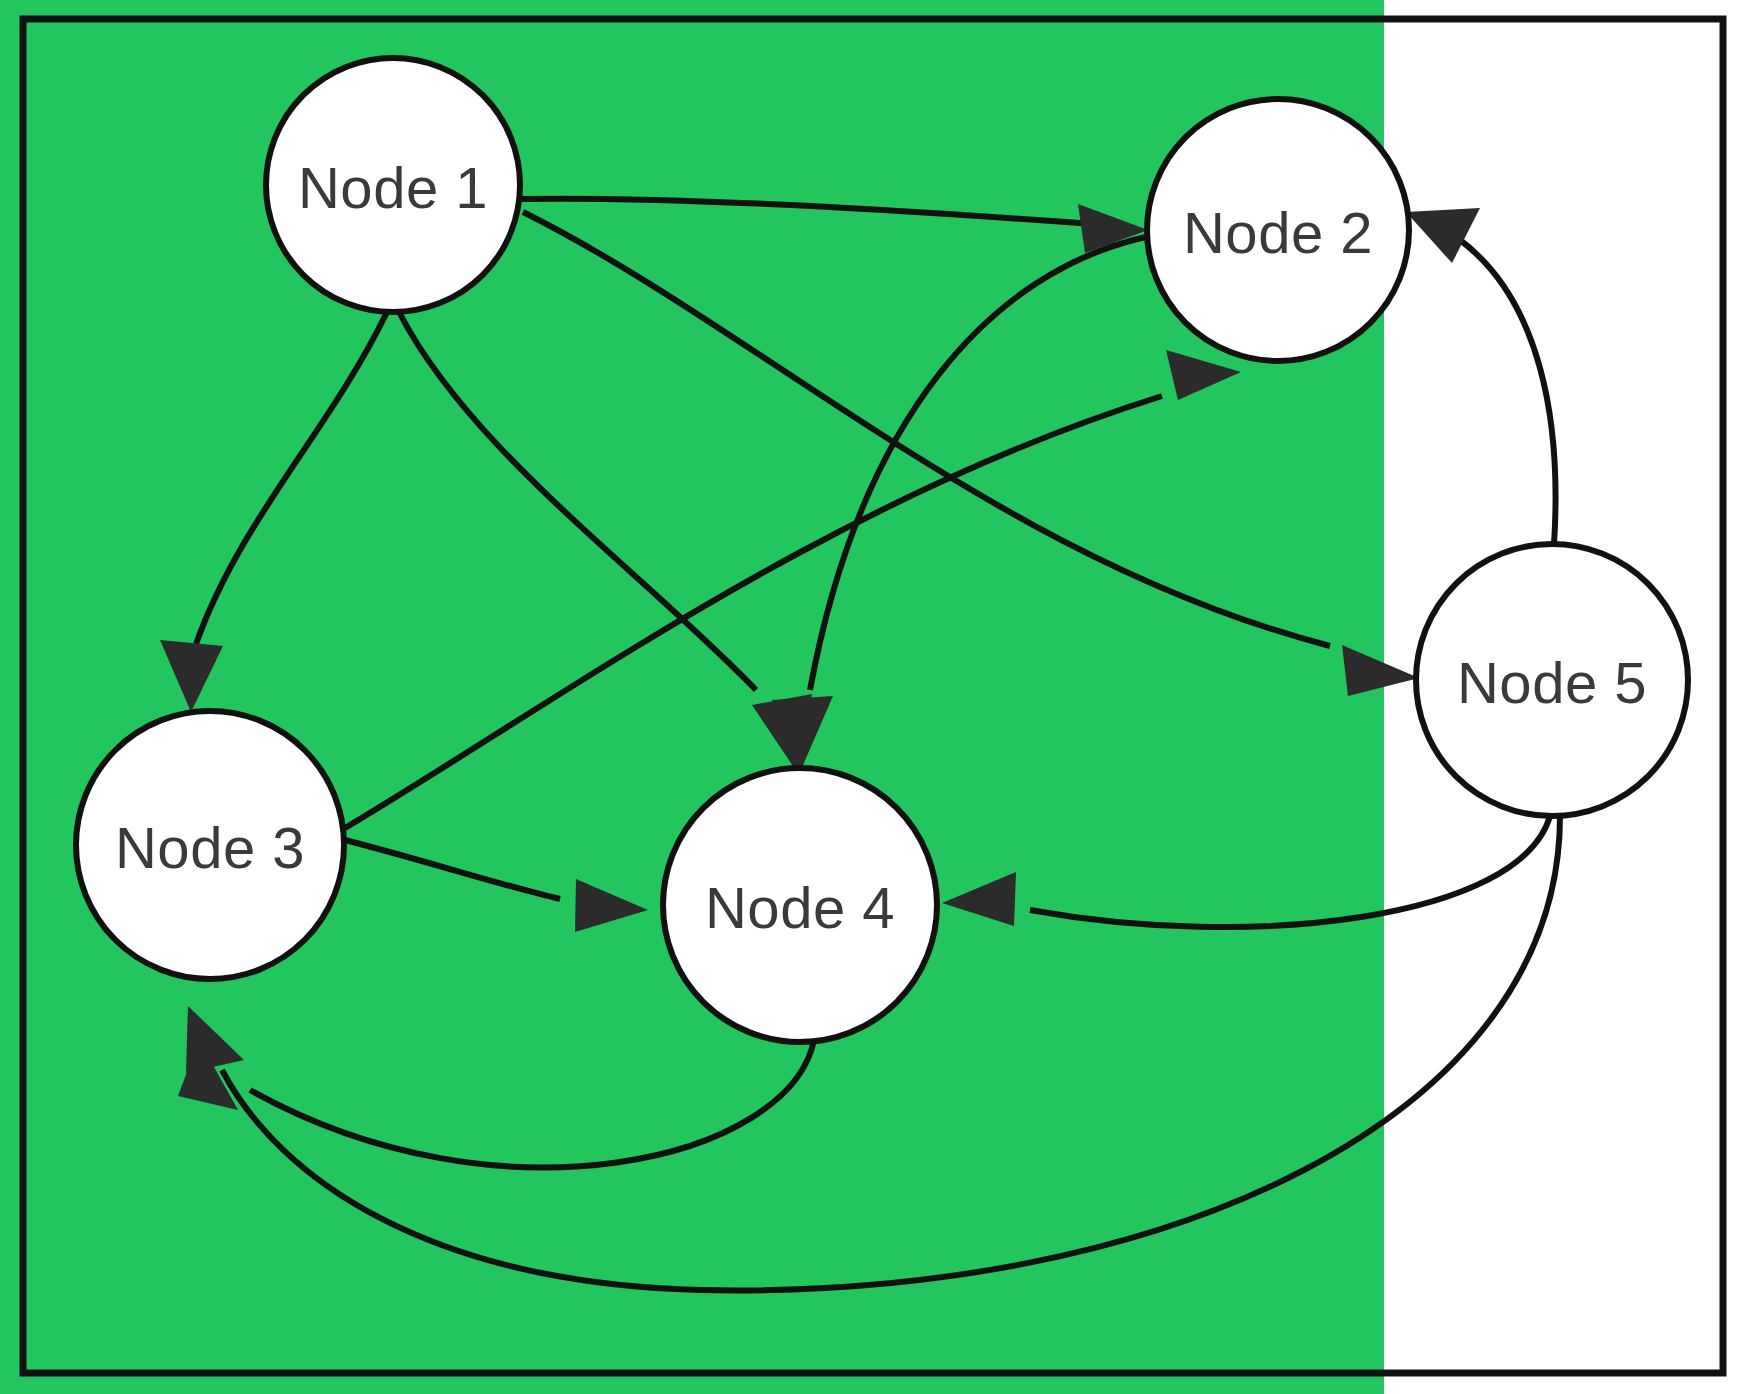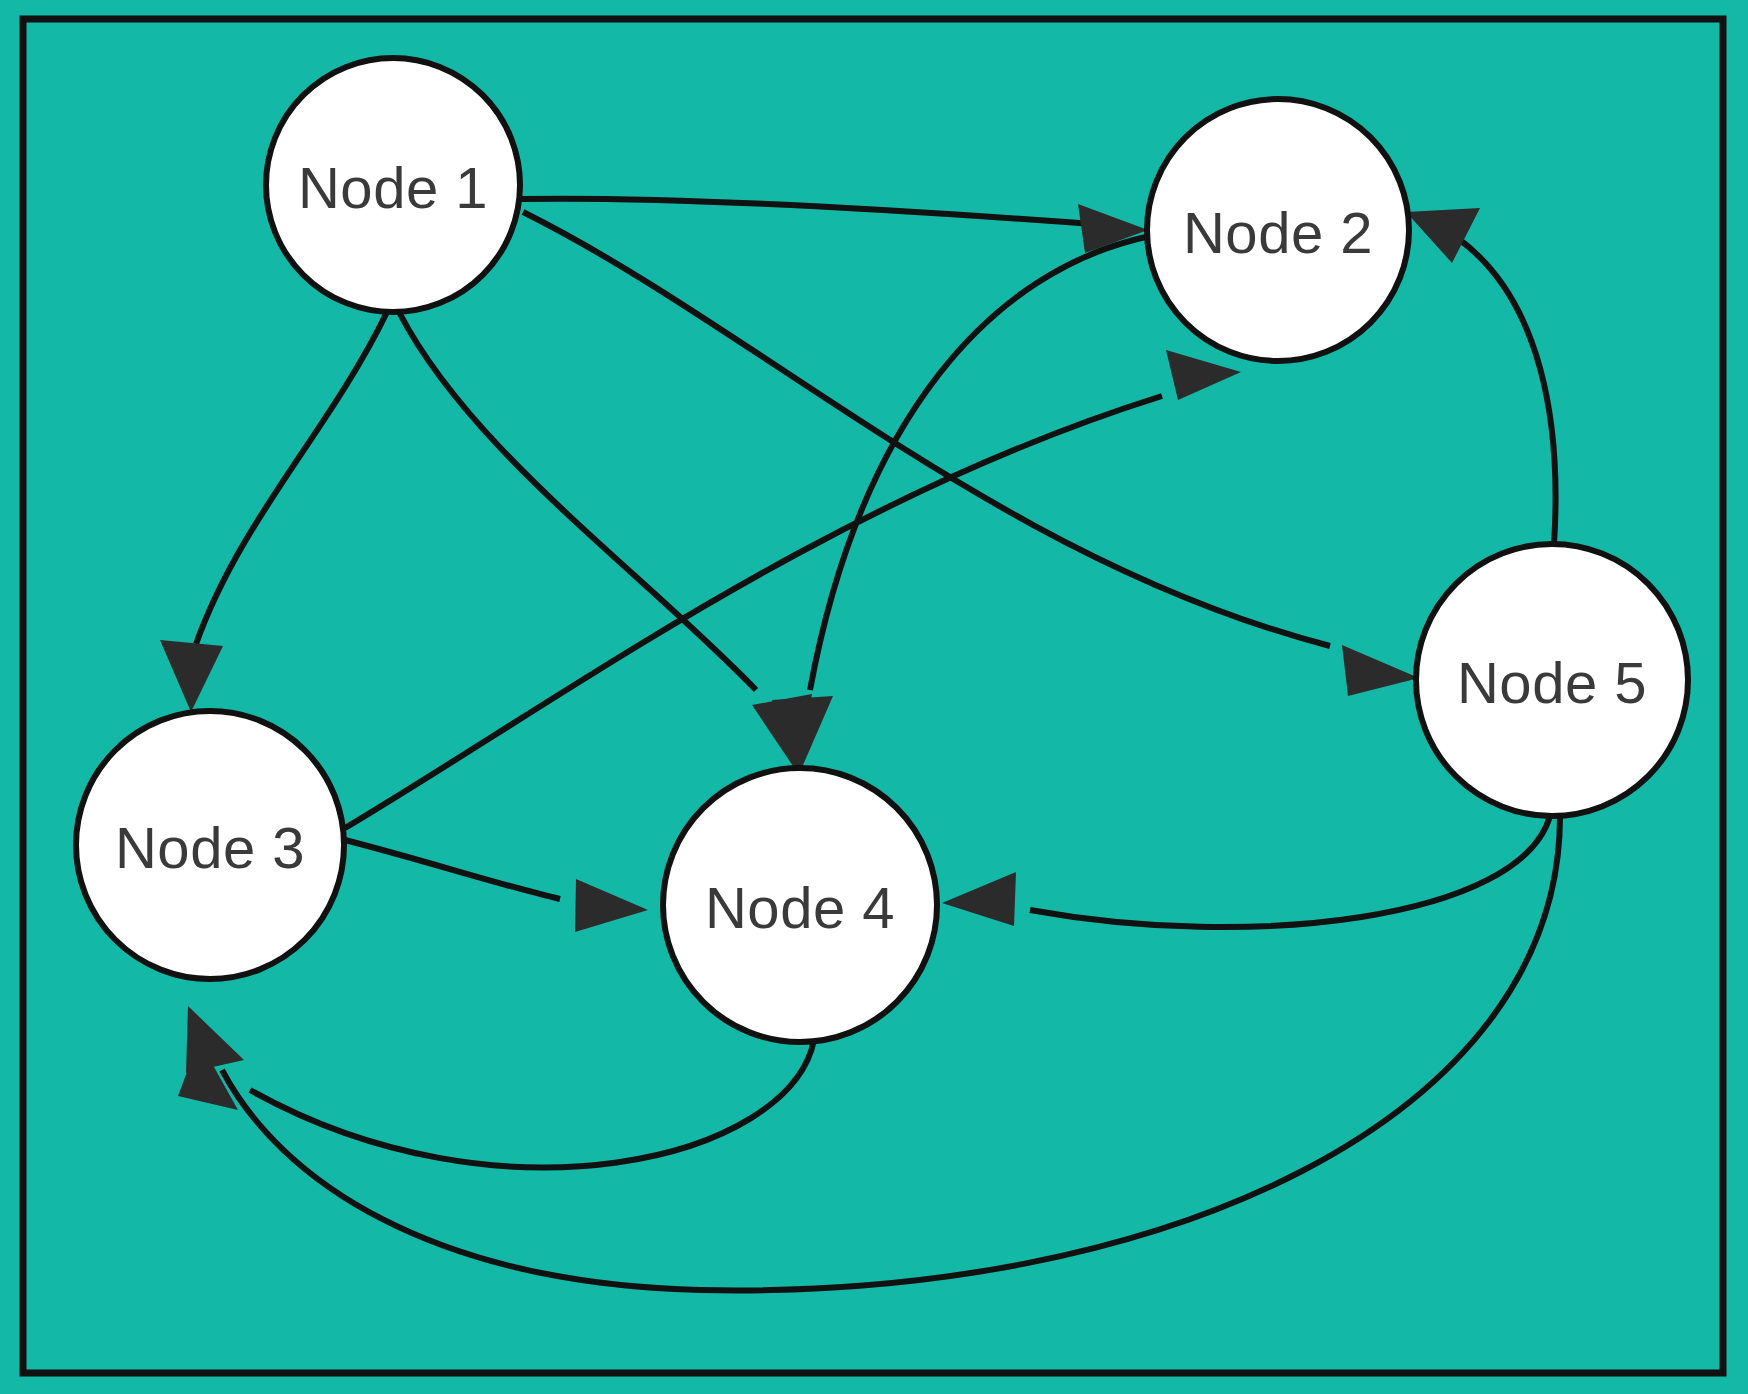--- a/index.html
+++ b/index.html
@@ -9,23 +9,23 @@
     background: #ffffff;
   }
   body {
     width: 1748px;
     height: 1394px;
     font-family: "Liberation Sans", sans-serif;
     overflow: hidden;
   }
   #diagram-canvas {
     position: relative;
-    width: 1748px;
+    width: 1384px;
     height: 1394px;
-    background: #14b8a6;
+    background: #22c55e;
   }
   #graph-svg {
     position: absolute;
     top: 0;
     left: 0;
     width: 1748px;
     height: 1394px;
     display: block;
   }
   .node-circle {

